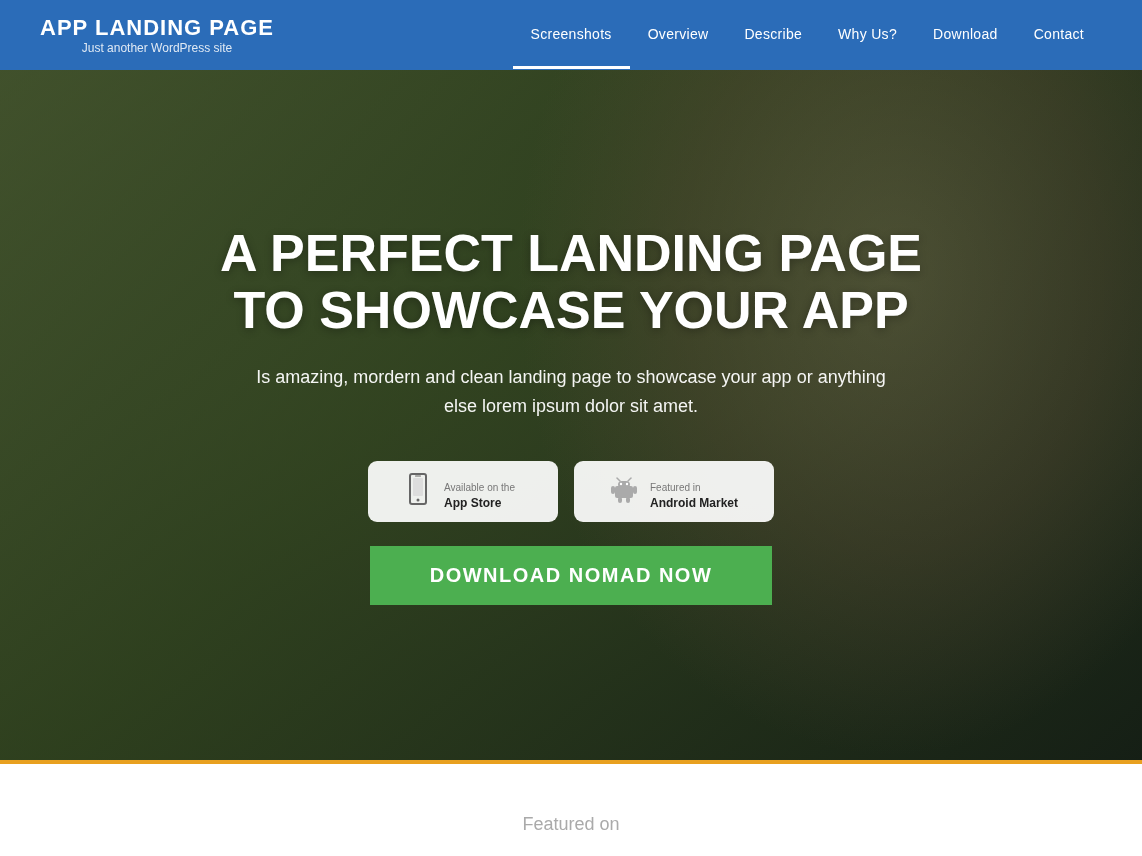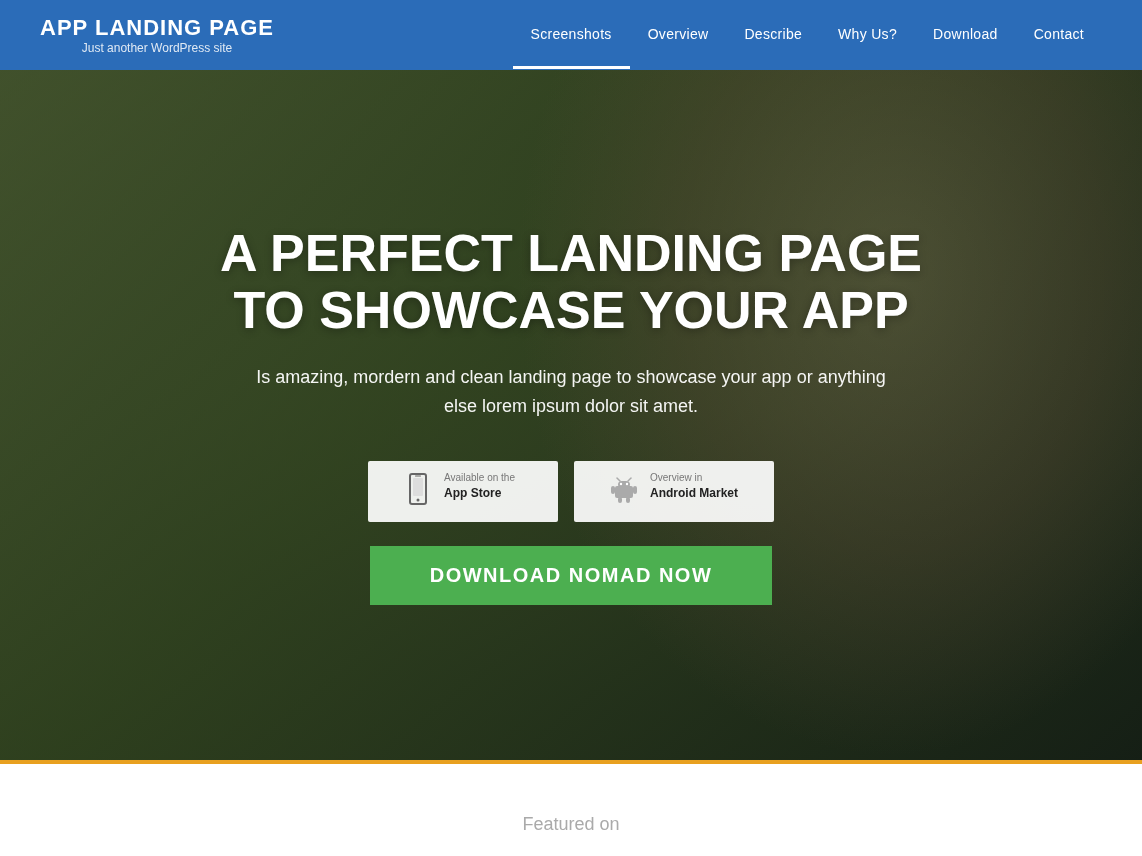--- a/index.html
+++ b/index.html
@@ -112,24 +112,24 @@
     }
     .store-buttons {
       display: flex;
       gap: 16px;
       justify-content: center;
       margin-bottom: 24px;
     }
     .store-btn {
       background: rgba(255,255,255,0.92);
       border: none;
-      border-radius: 2px;
+      border-radius: 9px;
       padding: 12px 36px;
       display: flex;
-      align-items: flex-start;
+      align-items: flex-end;
       gap: 12px;
       cursor: pointer;
       color: #333;
       min-width: 190px;
     }
     .store-btn-icon {
       font-size: 28px;
       color: #555;
       line-height: 1;
     }
@@ -247,21 +247,21 @@
             <line x1="18" y1="8" x2="21" y2="5" stroke="#aaa" stroke-width="1.5" stroke-linecap="round"></line>
 
             <rect x="1" y="13" width="4" height="8" rx="2" fill="#aaa"></rect>
             <rect x="23" y="13" width="4" height="8" rx="2" fill="#aaa"></rect>
 
             <rect x="8" y="24" width="4" height="6" rx="2" fill="#aaa"></rect>
             <rect x="16" y="24" width="4" height="6" rx="2" fill="#aaa"></rect>
           </svg>
         </div>
         <div class="store-btn-text">
-          <span class="available-on">Overview in</span>
+          <span class="available-on">Featured in</span>
           <span class="store-name">Android Market</span>
         </div>
       </button>
     </div>
 
     <button class="download-btn">DOWNLOAD NOMAD NOW</button>
   </div>
 </section>
 
 <section class="featured-section">

